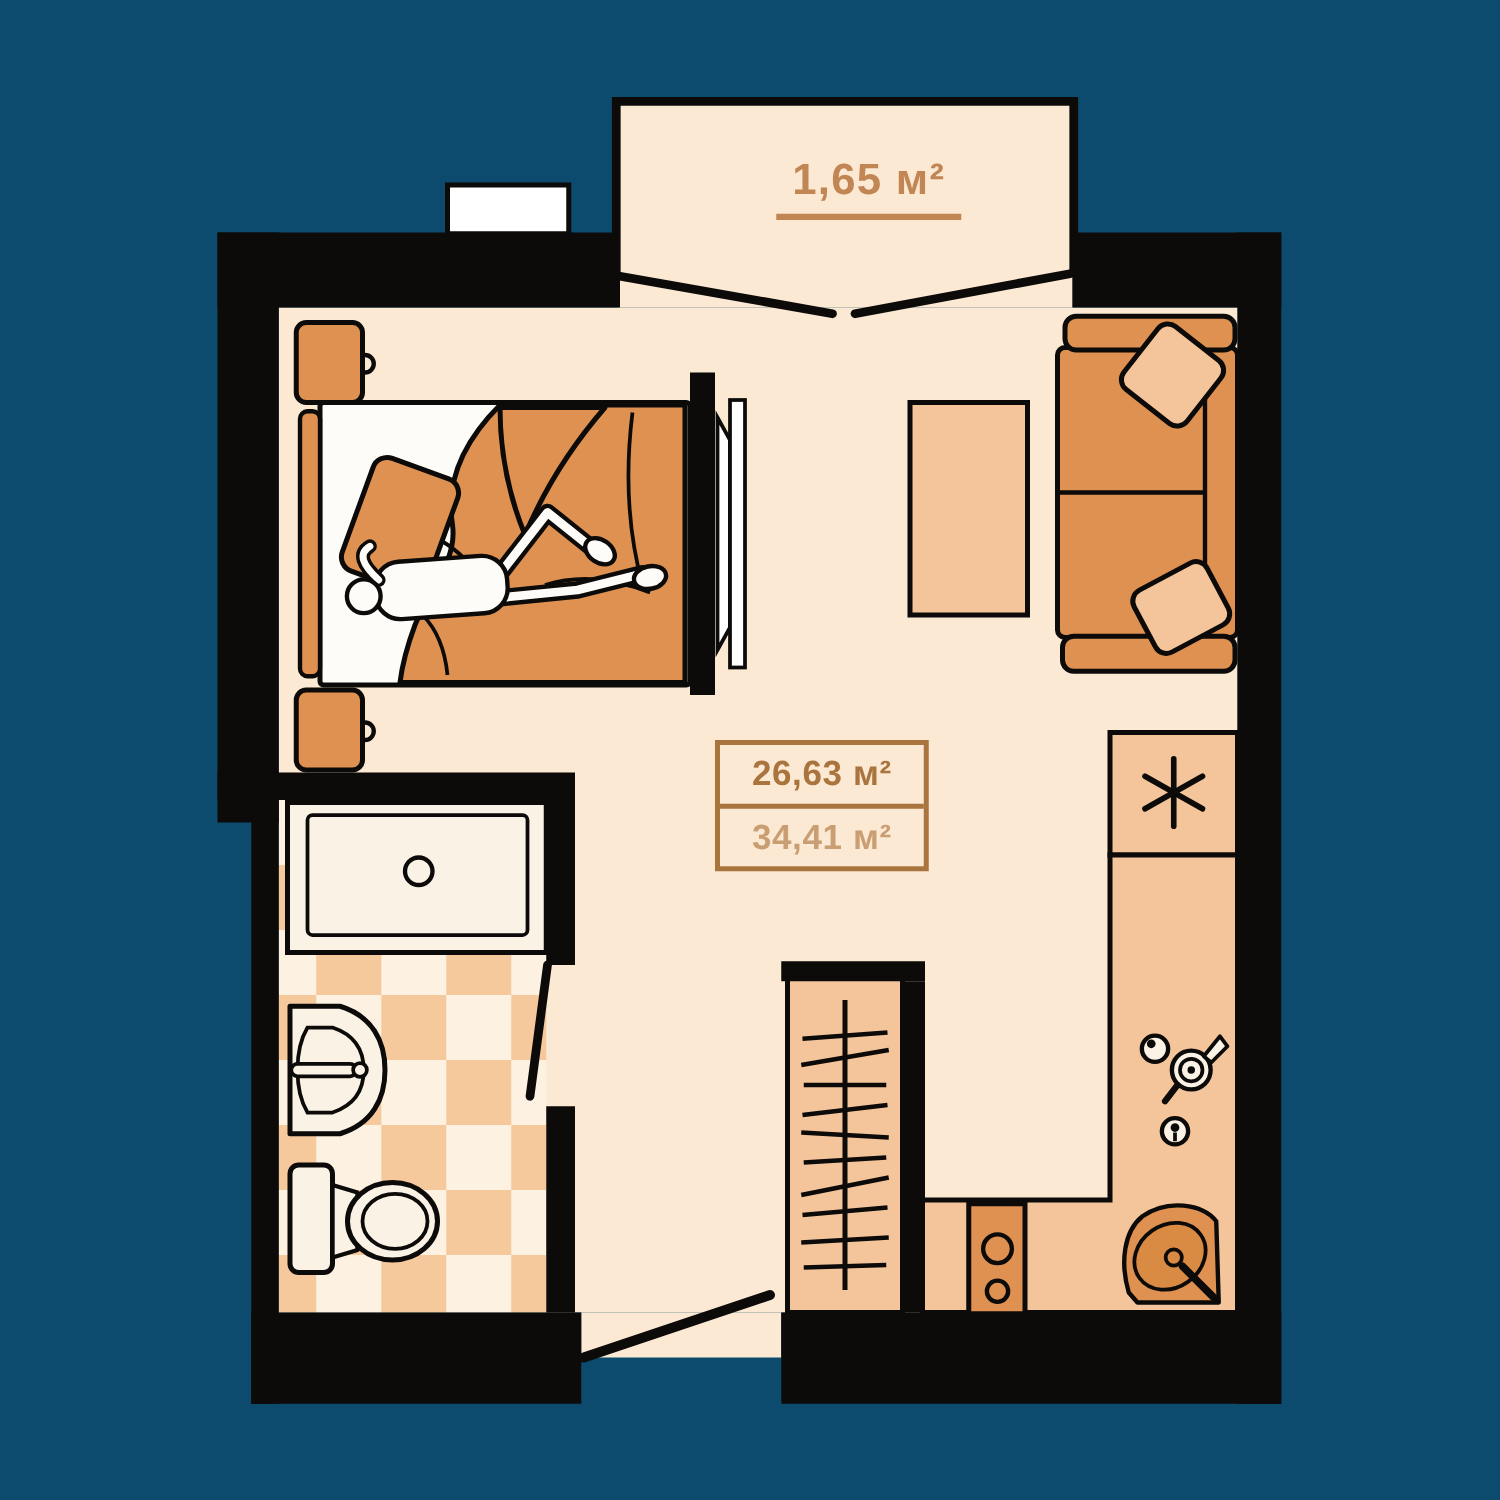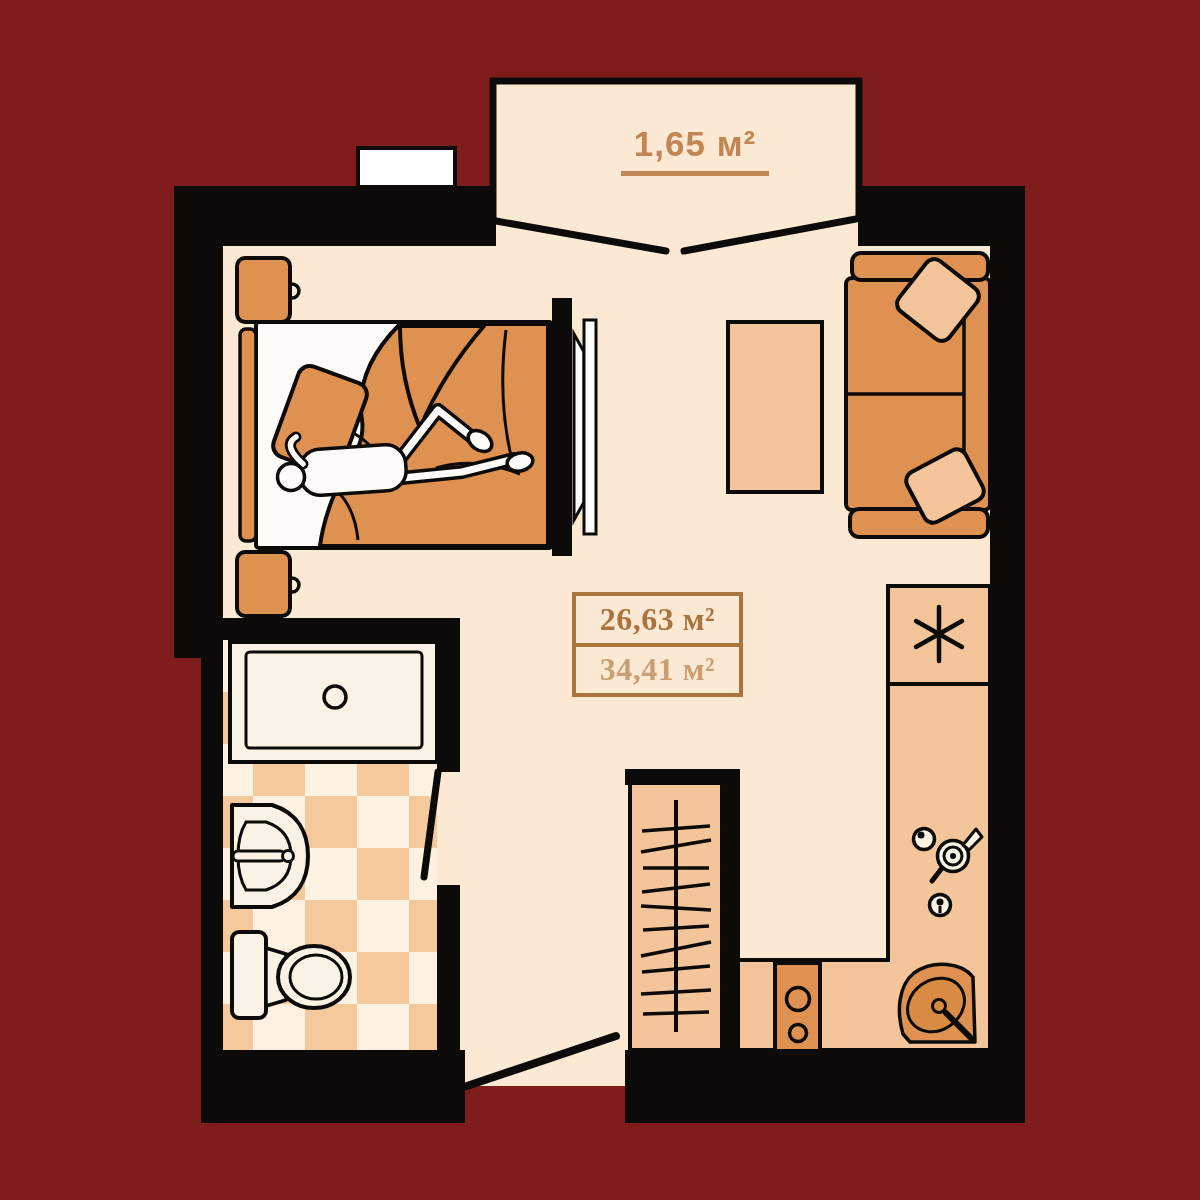--- a/index.html
+++ b/index.html
@@ -1,26 +1,26 @@
 <!DOCTYPE html>
 <html><head>
 <meta charset="utf-8">
 <style>
   html,body{margin:0;padding:0;background:#ffffff;}
-  .stage{position:relative;width:1200px;height:1200px;background:#7f1d1d;overflow:hidden;
+  .stage{position:relative;width:1200px;height:1200px;background:#0c4a6e;overflow:hidden;
          font-family:"Liberation Sans", sans-serif;}
   .stage svg{position:absolute;left:0;top:0;}
   .balcony-label{position:absolute;left:560px;top:124px;width:270px;text-align:center;z-index:5;}
   .balcony-label .txt{font-size:35px;font-weight:700;letter-spacing:1px;color:#c28655;}
   .balcony-label .underline{width:148px;height:5px;background:#c28655;margin:7px auto 0 auto;}
   .area-box{position:absolute;left:572px;top:592px;width:171px;height:105px;z-index:5;
             border:4px solid #aa743e;background:#fbe9d3;box-sizing:border-box;
             display:flex;flex-direction:column;}
   .area-box .row{flex:1;display:flex;align-items:center;justify-content:center;
-                 font-size:32px;font-weight:700;letter-spacing:0.5px;font-family:Liberation Serif, serif;}
+                 font-size:28px;font-weight:700;letter-spacing:0.5px;}
   .area-box .row.total{color:#aa743e;border-bottom:4px solid #aa743e;}
   .area-box .row.living{color:#c99e73;}
 </style>
 </head>
 <body>
 
 <div class="stage">
 
 <svg width="1200" height="1200" viewBox="0 0 1200 1200">
   <defs>

